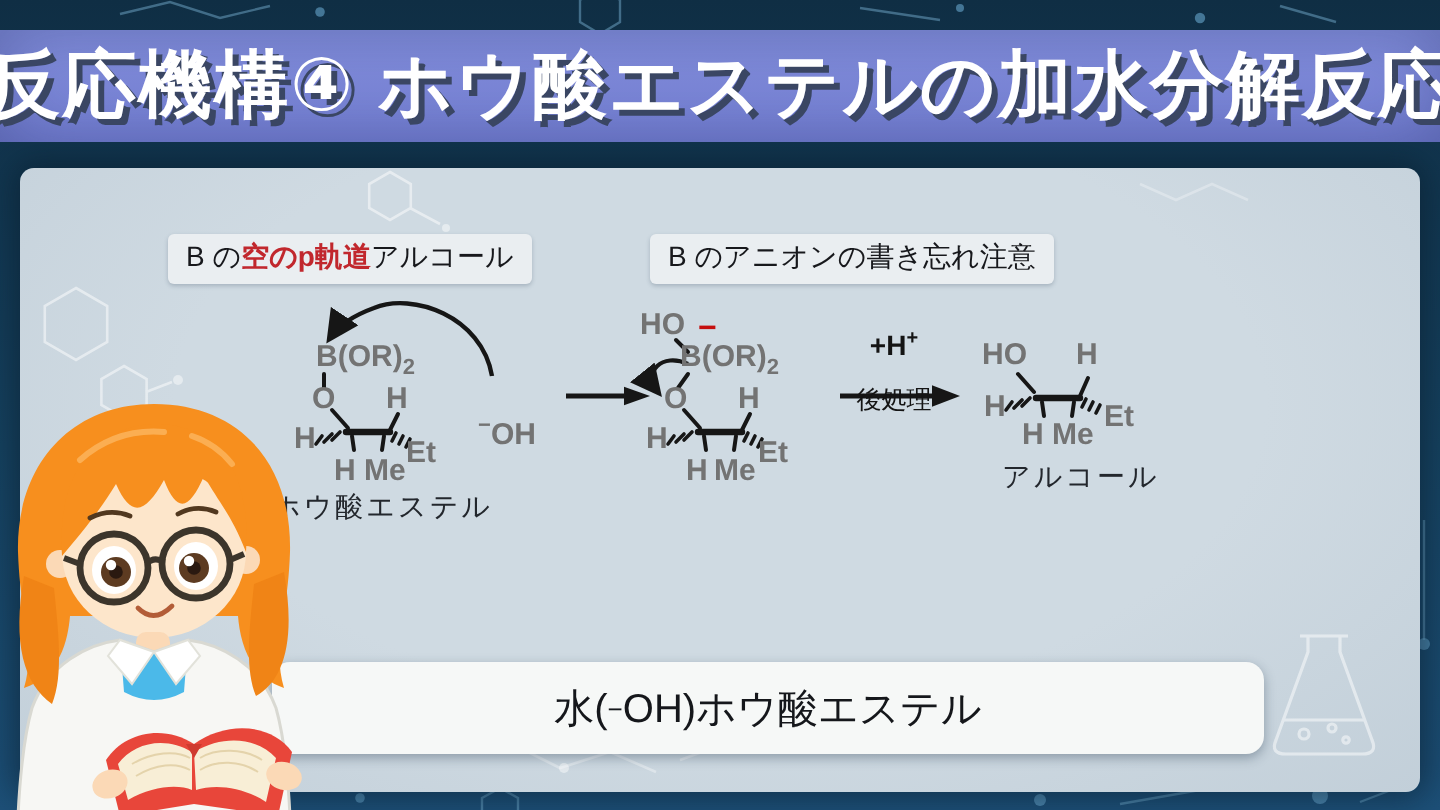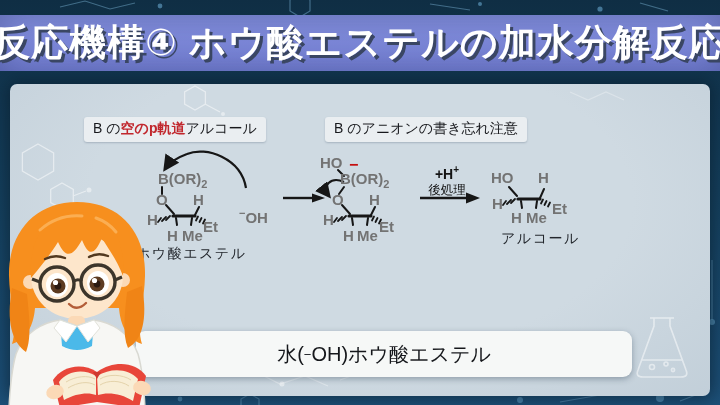--- a/index.html
+++ b/index.html
@@ -48,21 +48,21 @@
   .caption{
     position:absolute;z-index:6;font-size:14px;color:#23272d;letter-spacing:1.5px;
     line-height:1;white-space:nowrap;
   }
   .workup{
     position:absolute;z-index:6;left:418px;top:165px;width:58px;text-align:center;
     color:#141414;line-height:1;
   }
   .workup .l1{font-size:14px;font-weight:600;}
   .workup .l1 sup{font-size:10px;}
-  .workup .l2{font-size:12.5px;margin-top:3px;}
+  .workup .l2{font-size:12.5px;margin-top:14px;}
   
   .footer-box{
     position:absolute;left:136px;top:331px;width:496px;height:46px;z-index:8;
     background:#f6f8f7;border-radius:9px;box-shadow:0 2px 6px rgba(25,45,65,.35);
     display:flex;align-items:center;justify-content:center;
     font-size:20px;color:#15171b;white-space:nowrap;
   }
   .footer-box sup{font-size:13px;}
   .footer-box strong{font-weight:800;}
   .character{position:absolute;left:-4px;top:196px;z-index:10;}

